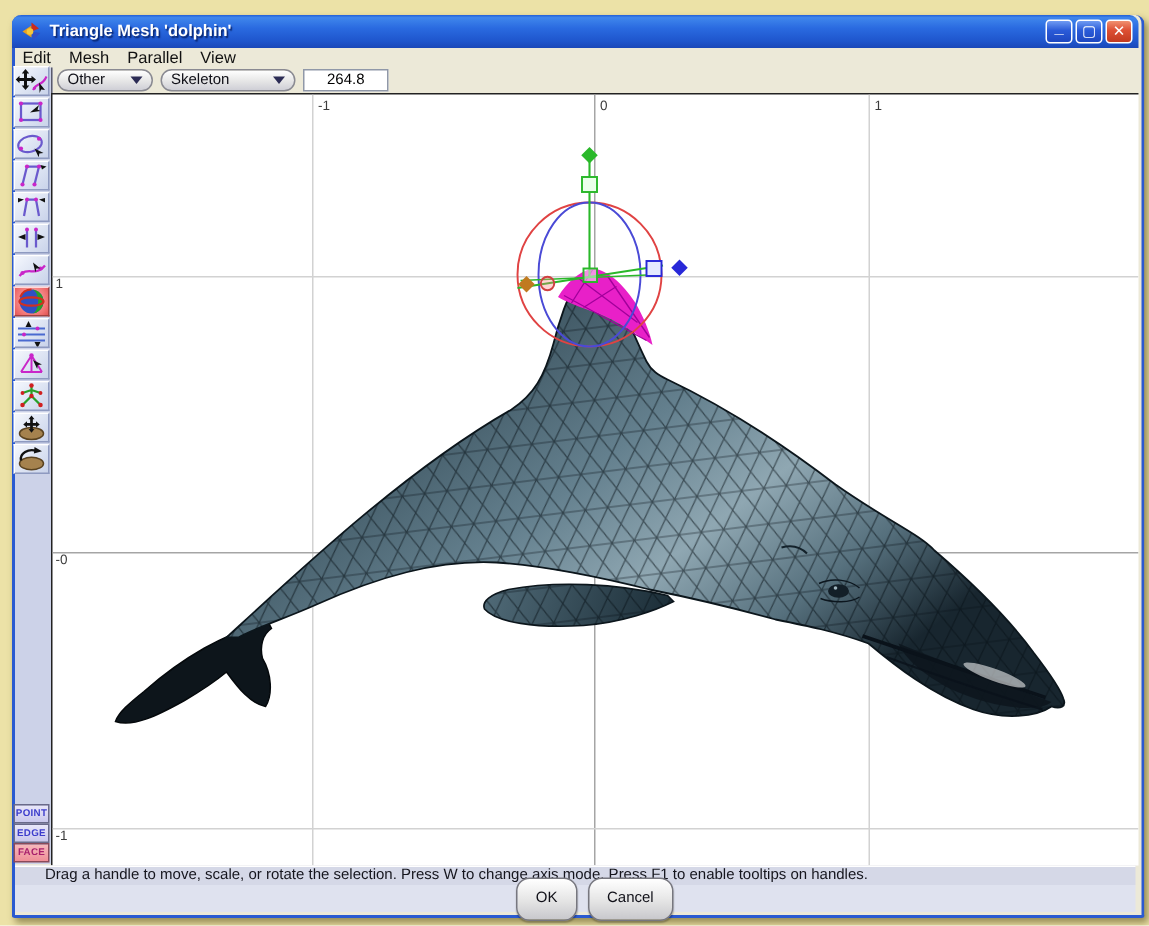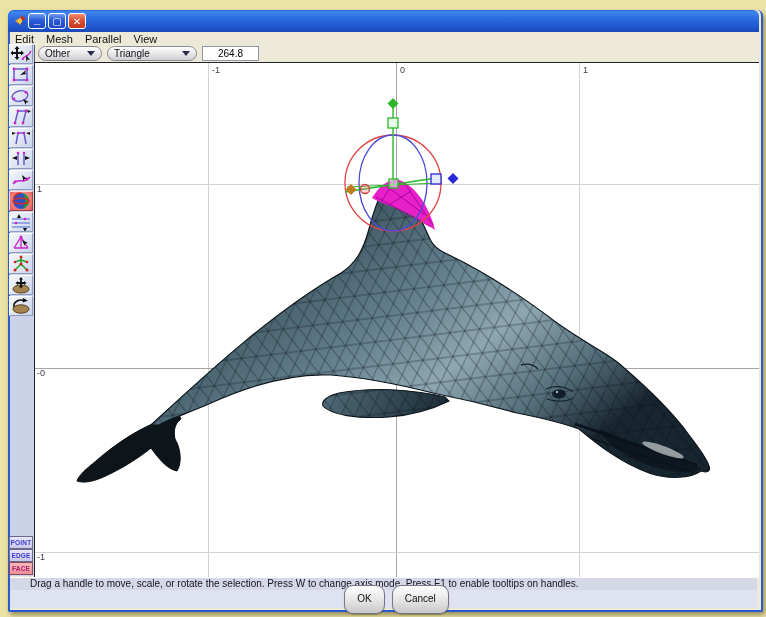--- a/index.html
+++ b/index.html
@@ -118,20 +118,21 @@
 
 <div class="abs window-frame"></div>
 
 <div class="abs titlebar">
   <svg width="14" height="14" viewBox="0 0 14 14">
     <polygon points="1,7 7,3 7,11" fill="#e8a01e"></polygon>
     <polygon points="7,1 12,5 7,7" fill="#cc2a1a"></polygon>
     <polygon points="7,7 13,8 8,13" fill="#3050c8"></polygon>
     <circle cx="6" cy="7" r="2.2" fill="#f5c83c"></circle>
   </svg>
+  <span class="title-text">Triangle Mesh 'dolphin'</span>
   <div class="win-btns">
     <div class="win-btn min">
         <span>_</span>
       </div>
     <div class="win-btn max">
         <span>▢</span>
       </div>
     <div class="win-btn close">
         <span>✕</span>
       </div>
@@ -144,21 +145,21 @@
   <span class="menu-item">Parallel</span>
   <span class="menu-item">View</span>
 </div>
 
 <div class="abs toolrow"></div>
 <div class="pill" style="left:38px;top:46px;width:64px;text-align:right;">
   <span class="pill-label">Other</span>
   <span class="arrow"></span>
 </div>
 <div class="pill" style="left:107px;top:46px;width:90px;">
-  <span class="pill-label">Triangle</span>
+  <span class="pill-label">Skeleton</span>
   <span class="arrow"></span>
 </div>
 <input class="field" style="left: 202px; top: 46px; width: 57px;" value="264.8">
 
 <div class="abs palette-bg"></div>
 
 <div class="tool-cell" style="top:44px;">
   <svg width="22" height="18" viewBox="0 0 22 18">
     <path d="M7 1 L9.5 4 H8 V7 H11 V5.5 L14 8 L11 10.5 V9 H8 V12 H9.5 L7 15 L4.5 12 H6 V9 H3 V10.5 L0.5 8 L3 5.5 V7 H6 V4 H4.5 Z" fill="#111"></path>
     <path d="M12 15 C15 9 18 13 21 6" stroke="#c926c9" stroke-width="1.4" fill="none"></path>

